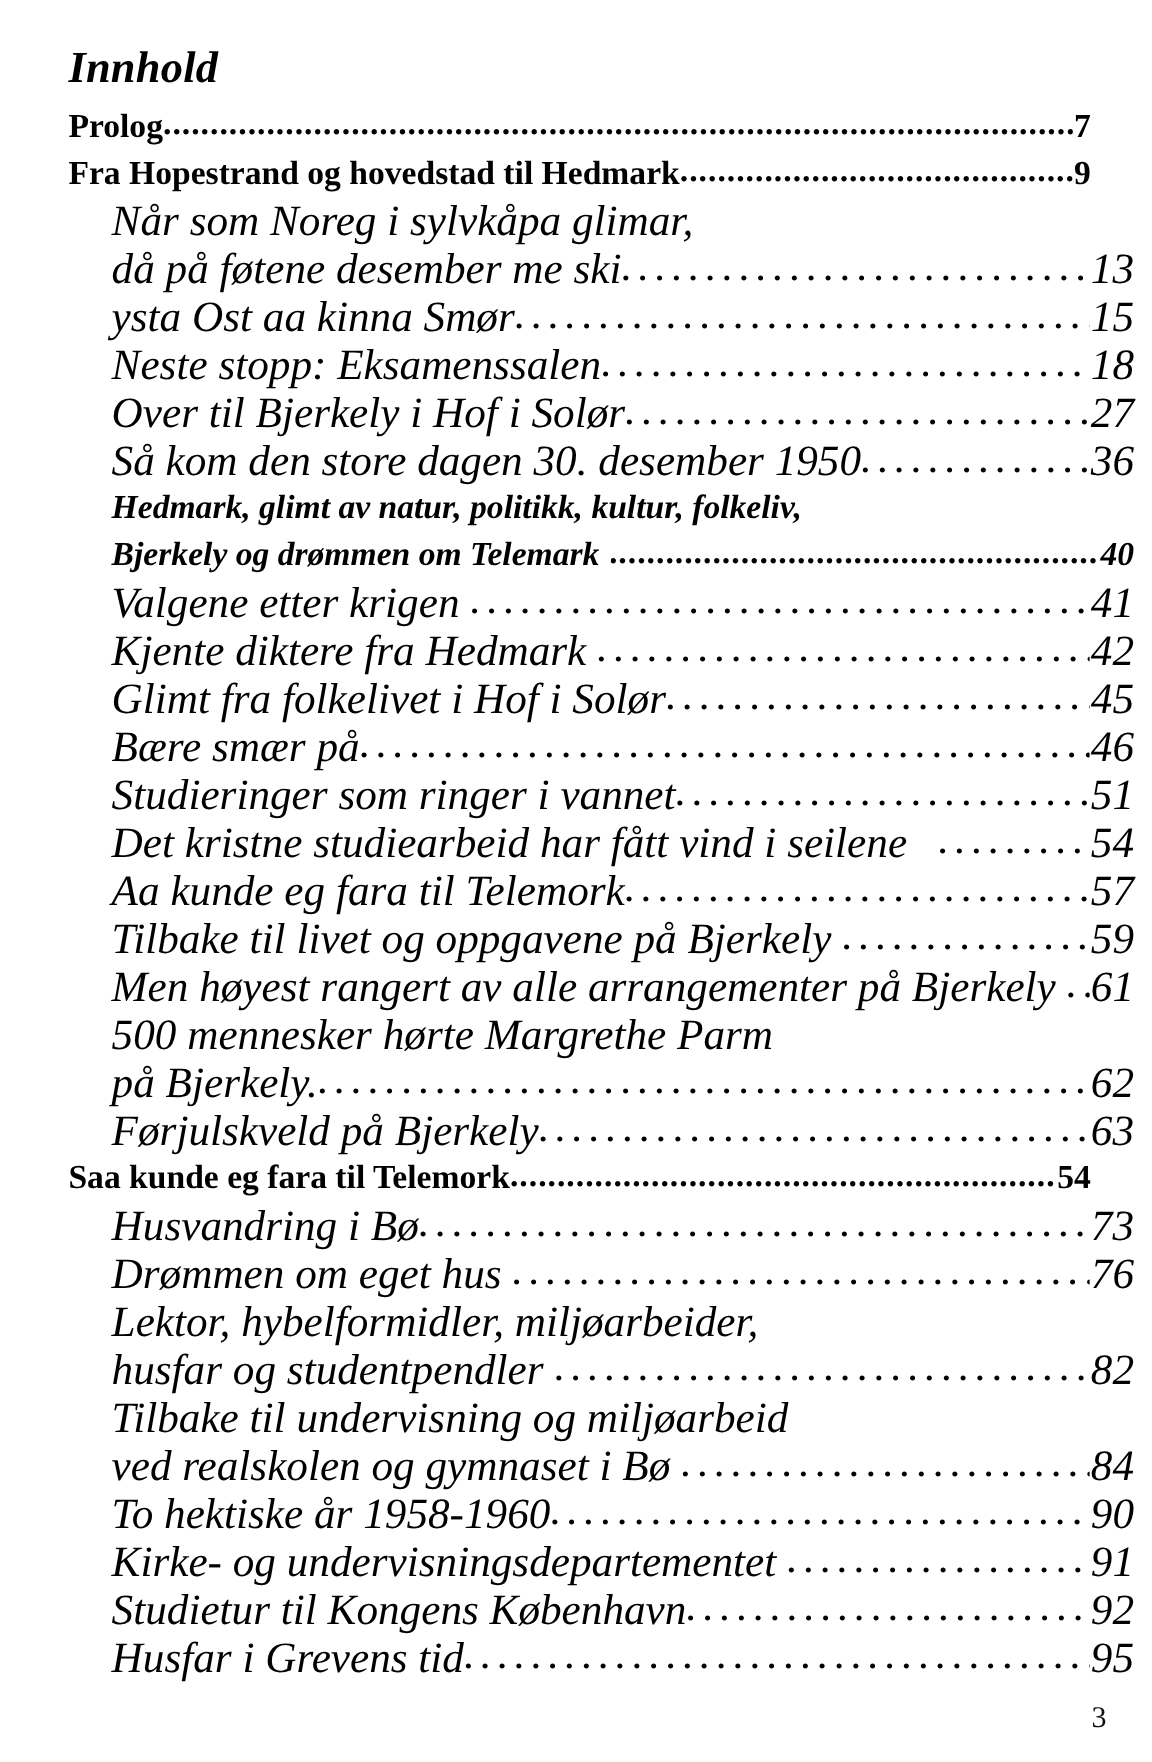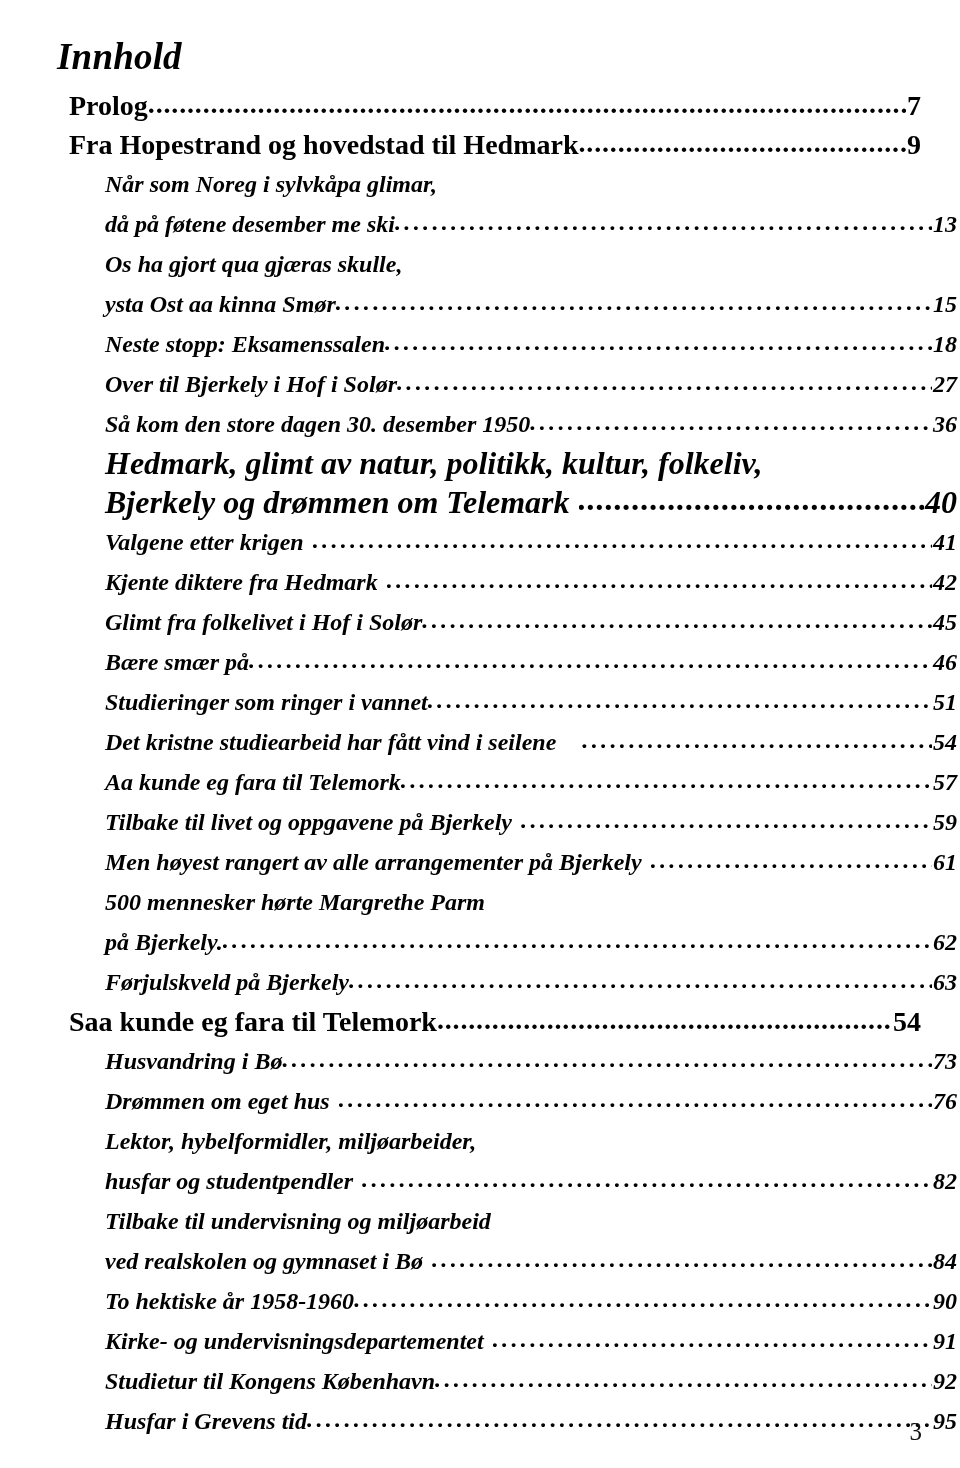--- a/index.html
+++ b/index.html
@@ -41,21 +41,20 @@
   .toc-list {
     position: absolute;
     left: 57px;
     top: 86px;
     width: 852px;
   }
 
   .toc-entry {
     display: block;
     width: 100%;
-    margin-left: 12px;
   }
 
   
   .toc-line {
     display: flex;
     align-items: baseline;
     width: 100%;
     white-space: nowrap;
   }
 
@@ -94,34 +93,34 @@
   }
   .lvl-bold .toc-leader::before {
     letter-spacing: -0.11em;
     font-weight: bold;
   }
   .lvl-bold .toc-page { font-weight: bold; font-style: normal; }
 
   .lvl-bolditalic {
     font-weight: bold;
     font-style: italic;
-    font-size: 32px;
+    font-size: 28px;
     line-height: 39px;
     padding-left: 36px;
   }
   .lvl-bolditalic .toc-leader::before {
     letter-spacing: -0.11em;
     font-weight: bold;
   }
   .lvl-bolditalic .toc-page { font-weight: bold; }
 
   .lvl-italic {
-    font-weight: bold;
+    font-weight: normal;
     font-style: italic;
-    font-size: 24px;
+    font-size: 36px;
     line-height: 40px;
     padding-left: 36px;
   }
   .lvl-italic .toc-page { font-style: italic; }
 
   
   .gap-sm .toc-label { padding-right: 9px; }
   .gap-md .toc-label { padding-right: 26px; }
 
   
@@ -161,23 +160,20 @@
         <div class="toc-line no-leader">
           <span class="toc-label">Når som Noreg i sylvkåpa glimar,</span>
         </div>
         <div class="toc-line">
           <span class="toc-label">då på føtene desember me ski</span>
           <span class="toc-leader"></span>
           <span class="toc-page">13</span>
         </div>
       </div>
       <div class="toc-entry lvl-italic">
-        <div class="toc-line no-leader">
-          <span class="toc-label">Os ha gjort qua gjæras skulle,</span>
-        </div>
         <div class="toc-line">
           <span class="toc-label">ysta Ost aa kinna Smør</span>
           <span class="toc-leader"></span>
           <span class="toc-page">15</span>
         </div>
       </div>
       <div class="toc-entry lvl-italic">
         <div class="toc-line">
           <span class="toc-label">Neste stopp: Eksamenssalen</span>
           <span class="toc-leader"></span>

